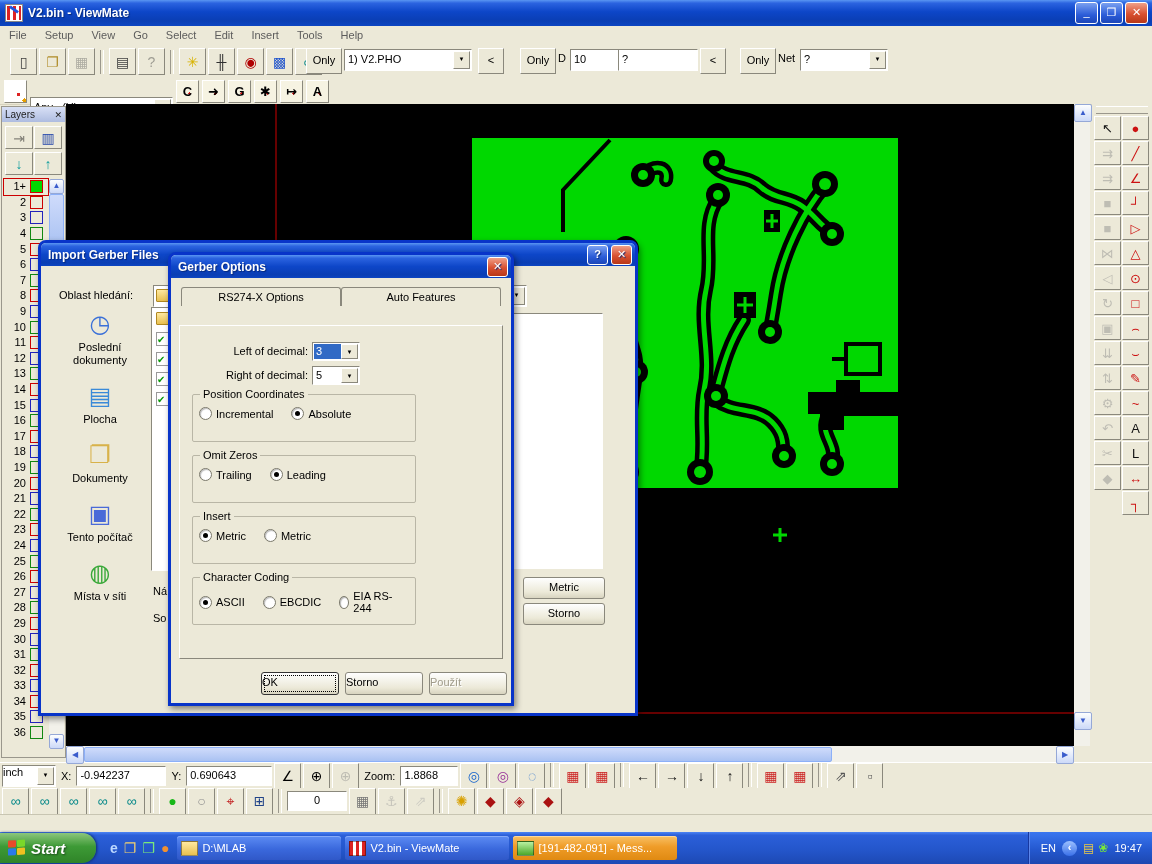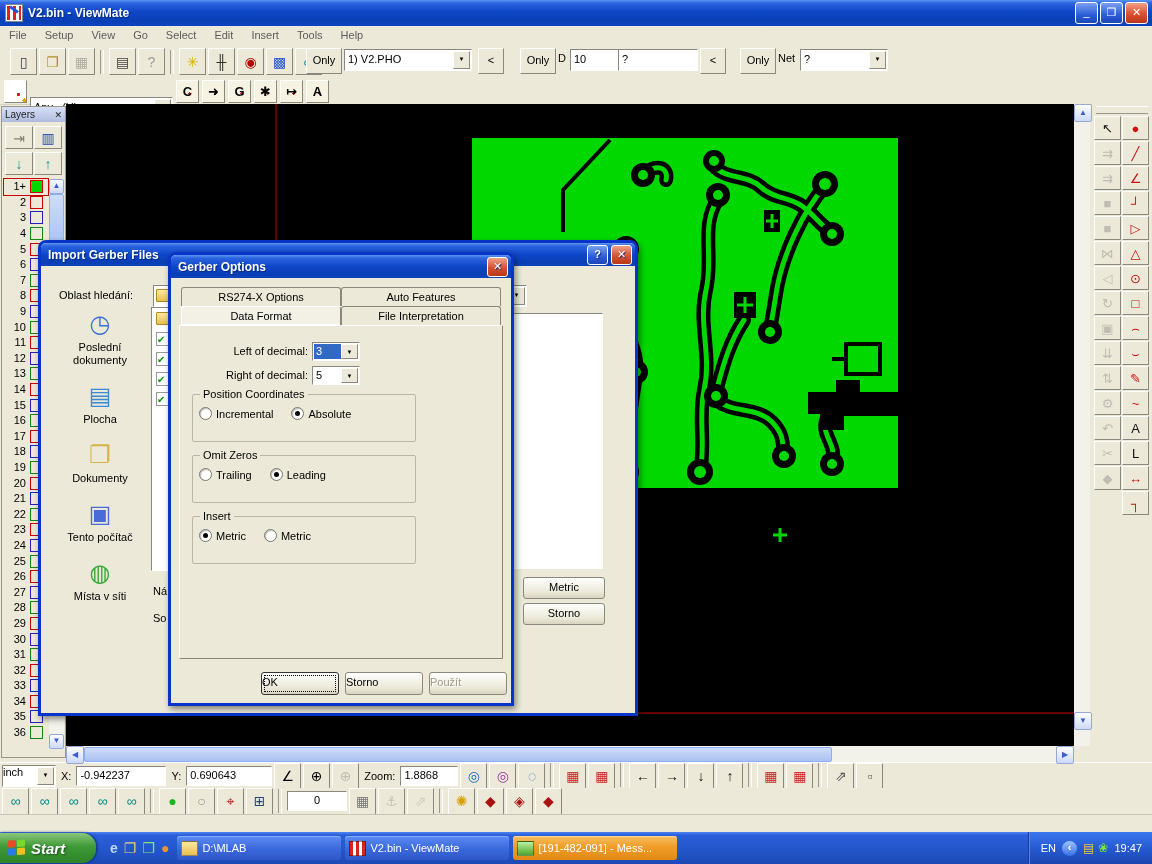--- a/index.html
+++ b/index.html
@@ -688,24 +688,20 @@
   <div id="gerber-dlg" class="dlg">
     <div class="dtitle">
       <span>Gerber Options</span>
       <span class="sp"></span>
       <span class="dbtn close">✕</span>
     </div>
     <div class="gtabrow" style="top:32px;" id="gtabs1">
         <div class="gtab">RS274-X Options</div>
         <div class="gtab">Auto Features</div>
       </div>
-    <div class="gtabrow" style="top:51px;" id="gtabs2">
-        <div class="gtab active">Data Format</div>
-        <div class="gtab">File Interpretation</div>
-      </div>
     <div id="gpanel">
       <div class="drow" style="margin-top:16px;">
         <span class="dlab">Left of decimal:</span>
         <span class="dcombo selblue">
           <span class="cval">3</span>
           <span class="dda">▼</span>
         </span>
       </div>
       <div class="drow">
         <span class="dlab">Right of decimal:</span>
@@ -747,20 +743,37 @@
               <div class="ropt">
                 <div class="rdot on"></div>
                 <div class="rlab">Metric</div>
               </div>
               <div class="ropt">
                 <div class="rdot"></div>
                 <div class="rlab">Metric</div>
               </div>
             </div>
           </div>
+          <div class="gbox">
+            <div class="glegend">Character Coding</div>
+            <div class="grow">
+              <div class="ropt">
+                <div class="rdot on"></div>
+                <div class="rlab">ASCII</div>
+              </div>
+              <div class="ropt">
+                <div class="rdot"></div>
+                <div class="rlab">EBCDIC</div>
+              </div>
+              <div class="ropt">
+                <div class="rdot"></div>
+                <div class="rlab">EIA RS-244</div>
+              </div>
+            </div>
+          </div>
         </div>
     </div>
     <div id="gbtns">
       <div class="gb def">OK</div>
       <div class="gb">Storno</div>
       <div class="gb dis">Použít</div>
     </div>
   </div>
 
   <div id="status1">

